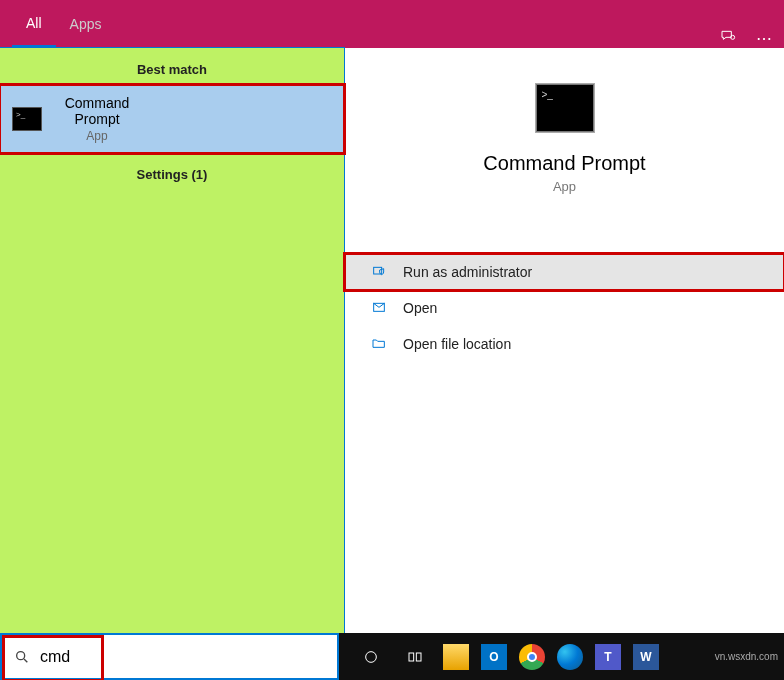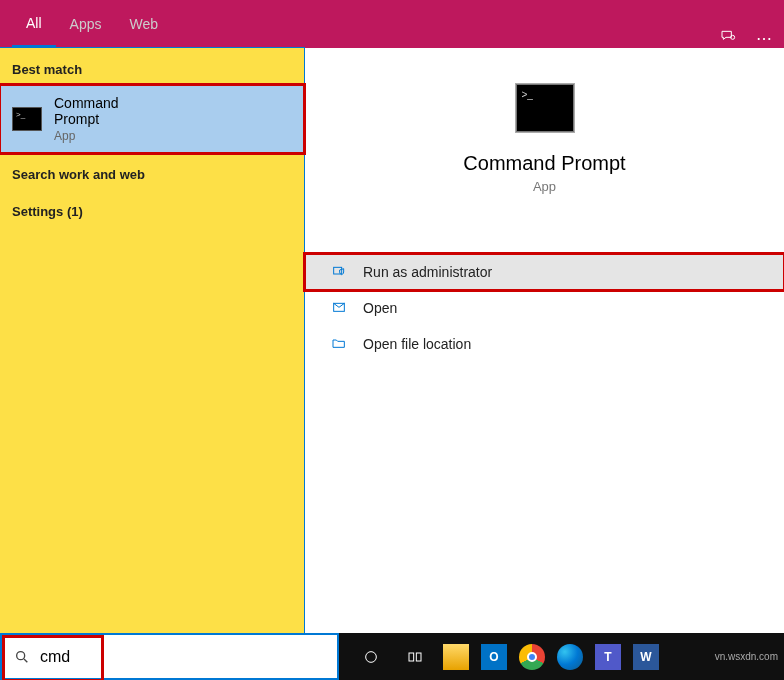--- a/index.html
+++ b/index.html
@@ -6,21 +6,21 @@
 body { width: 784px; height: 680px; background: #f0f0f0; overflow: hidden; position: relative; }
 
 .header { background: #be185d; height: 48px; display: flex; align-items: flex-end; padding: 0 12px; position: relative; }
 .tab { color: #ccc; font-size: 14px; padding: 0 14px; height: 48px; display: flex; align-items: center; cursor: pointer; }
 .tab.active { color: #fff; border-bottom: 3px solid #0078d4; font-weight: 500; }
 .more-icon { color: #fff; font-size: 10px; margin-left: 4px; }
 .header-right { position: absolute; right: 12px; display: flex; align-items: center; gap: 20px; }
 .feedback-icon, .dots-icon { color: #fff; font-size: 16px; }
 
 .main { display: flex; height: 585px; }
-.left-pane { width: 304px; background: #fde047; position: relative; }
+.left-pane { width: 344px; background: #bef264; position: relative; text-align: center; }
 .left-pane.border { outline: 1px solid #0078d4; }
 .right-pane { flex: 1; background: #fff; border-left: 1px solid #ccc; }
 
 .section-label { font-size: 13px; font-weight: 600; padding: 14px 12px 8px; color: #222; }
 .result-item { display: flex; align-items: center; padding: 10px 12px; position: relative; }
 .result-item.selected { background: #a9cdee; }
 .result-item.highlighted { outline: 3px solid #c00; outline-offset: -1px; }
 .cmd-icon { width: 30px; height: 24px; background: #000; border: 1px solid #555; margin-right: 12px; flex-shrink: 0; position: relative; }
 .cmd-icon::after { content: ">_"; color: #ccc; font-size: 8px; position: absolute; top: 2px; left: 3px; }
 .result-title { font-size: 14px; color: #000; }
@@ -53,21 +53,20 @@
 .watermark { position: absolute; right: 6px; bottom: 18px; font-size: 10px; color: #aaa; }
 
 svg { width: 16px; height: 16px; }
 </style>
 </head>
 <body>
 
 <div class="header">
   <div class="tab active">All</div>
   <div class="tab">Apps</div>
-  <div class="tab">Web</div>
   <div class="header-right">
     <span class="feedback-icon">
       <svg viewBox="0 0 24 24" fill="none" stroke="currentColor" stroke-width="1.5">
           <path d="M3 5h14v9H9l-4 3v-3H3z"></path>
           <circle cx="19" cy="14" r="3"></circle>
         </svg>
     </span>
     <span class="dots-icon">⋯</span>
   </div>
 </div>
@@ -75,21 +74,20 @@
 <div class="main">
   <div class="left-pane border">
     <div class="section-label">Best match</div>
     <div class="result-item selected highlighted" style="padding-right:204px">
       <div class="cmd-icon"></div>
       <div>
         <div class="result-title">Command Prompt</div>
         <div class="result-sub">App</div>
       </div>
     </div>
-    <div class="section-label">Search work and web</div>
     <div class="section-label">Settings (1)</div>
   </div>
 
   <div class="right-pane">
     <div class="detail-header">
       <div class="detail-icon"></div>
       <div class="detail-title">Command Prompt</div>
       <div class="detail-sub">App</div>
     </div>
     <div class="action-list">

